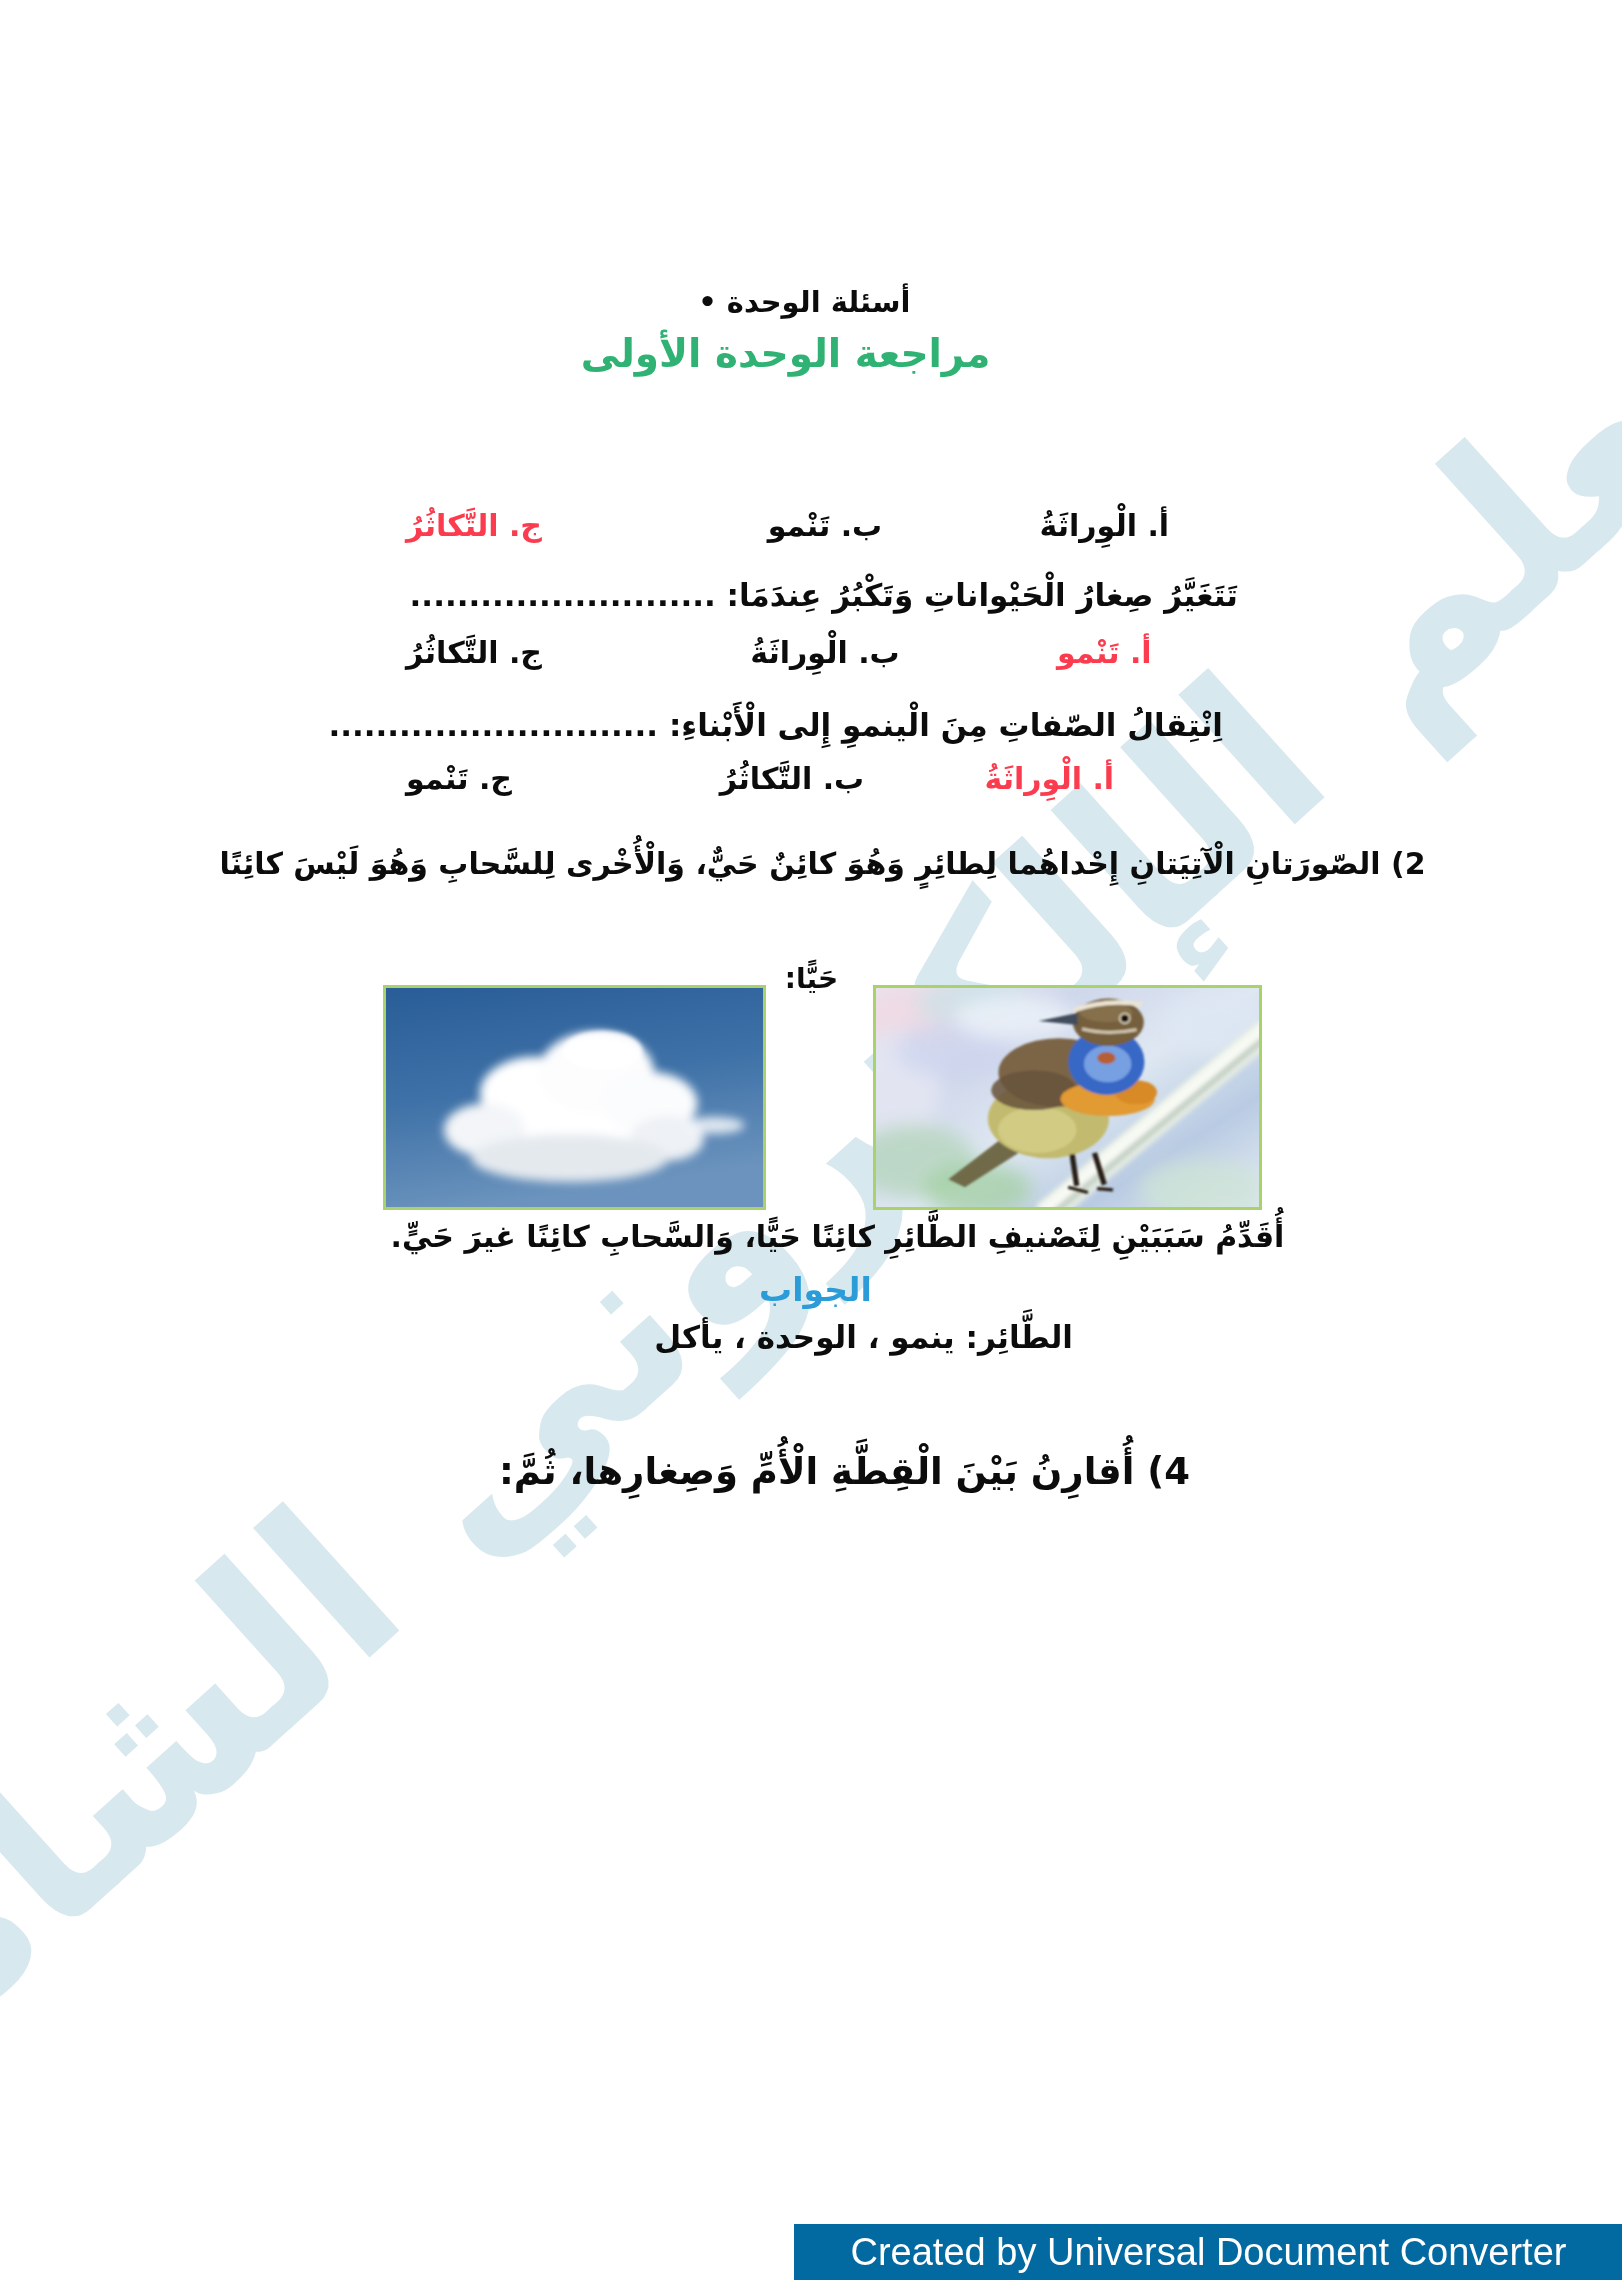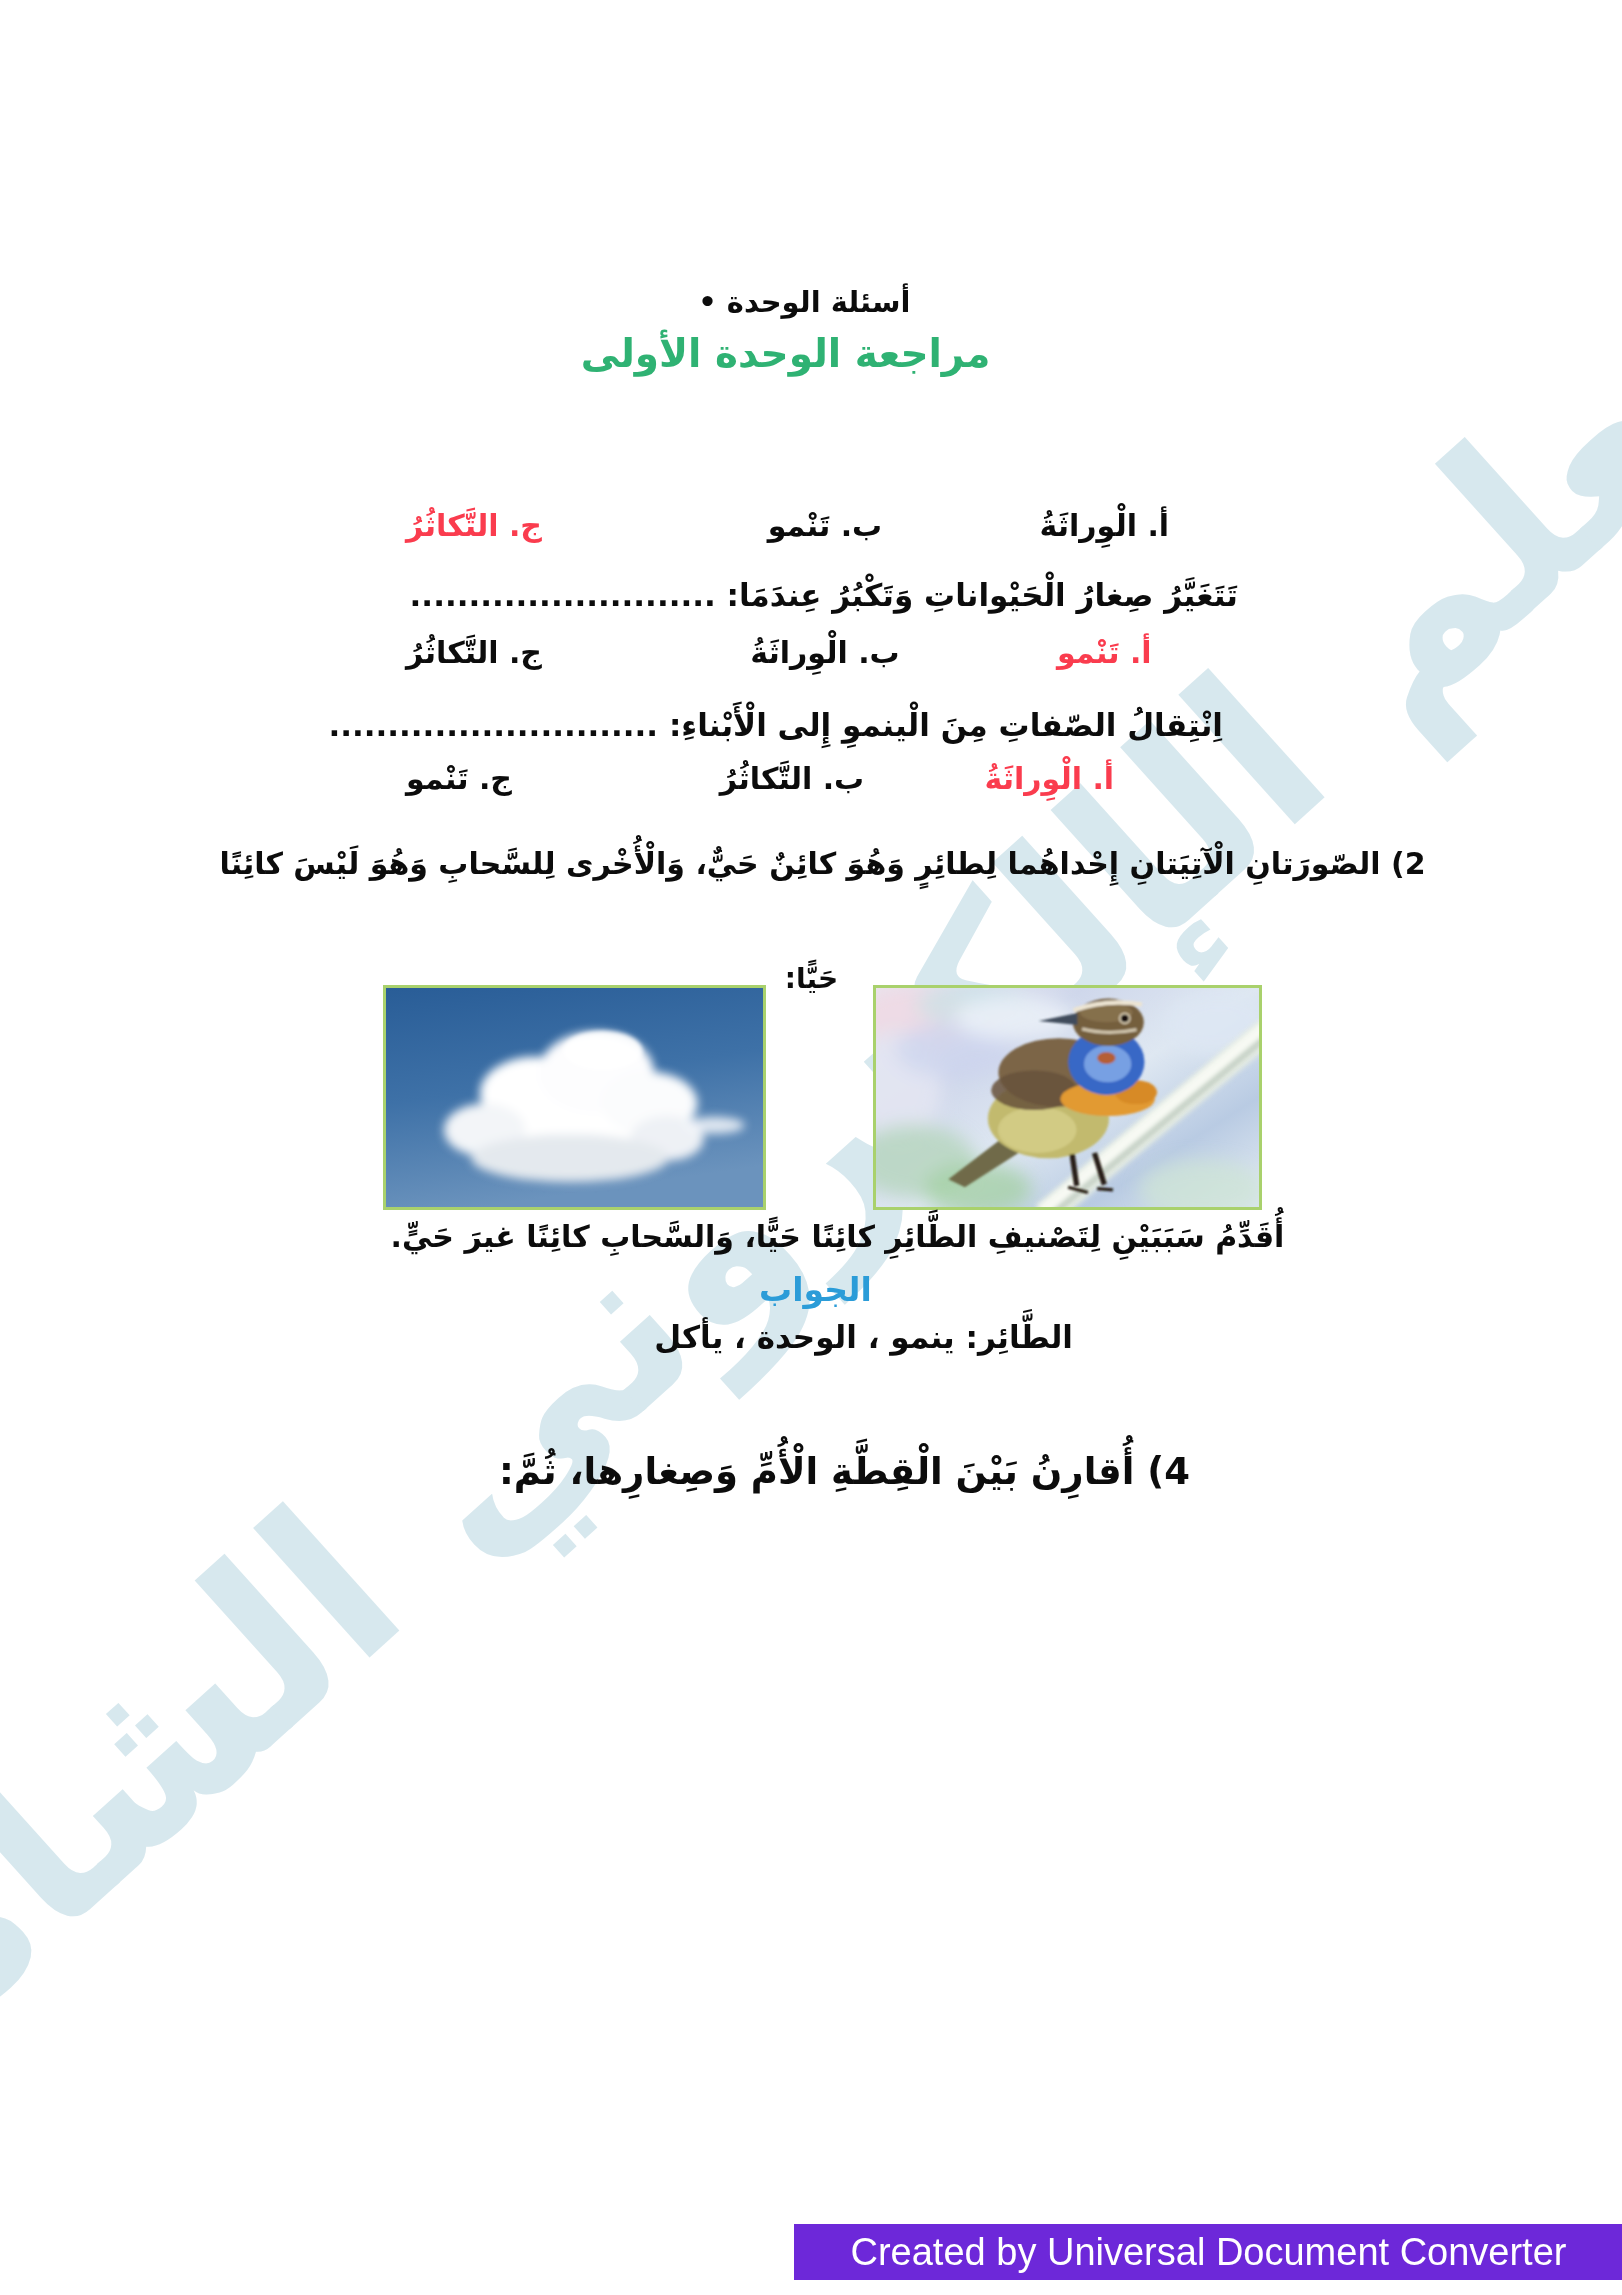--- a/index.html
+++ b/index.html
@@ -41,21 +41,21 @@
   .photo.cloudp{left:383px;width:383px;}
   .photo.birdp{left:873px;width:389px;}
   .caption{top:1217px;font-size:30px;transform:translateX(-50%);left:50%;margin-left:26px;}
   .anslabel{top:1268px;font-size:33px;color:#2b9cd8;transform:translateX(3.9px);}
   .ans{font-size:31px;font-weight:700;}
   .ans1{top:1317px;right:550px;}
   .ans2{top:1372px;right:567px;}
   .q3h{top:1447px;right:433px;font-size:37px;}
   .footer{
     position:absolute;left:794px;top:2224px;width:829px;height:56px;
-    background:#6d28d9;color:#ffffff;display:flex;align-items:center;justify-content:center;
+    background:#0369a1;color:#ffffff;display:flex;align-items:center;justify-content:center;
     font-family:"Liberation Sans",sans-serif;font-size:38px;white-space:nowrap;z-index:2;
   }
 </style>
 </head>
 <body>
 
 <div class="page">
 
   <div class="watermark">المعلم الإلكتروني الشامل</div>
 

